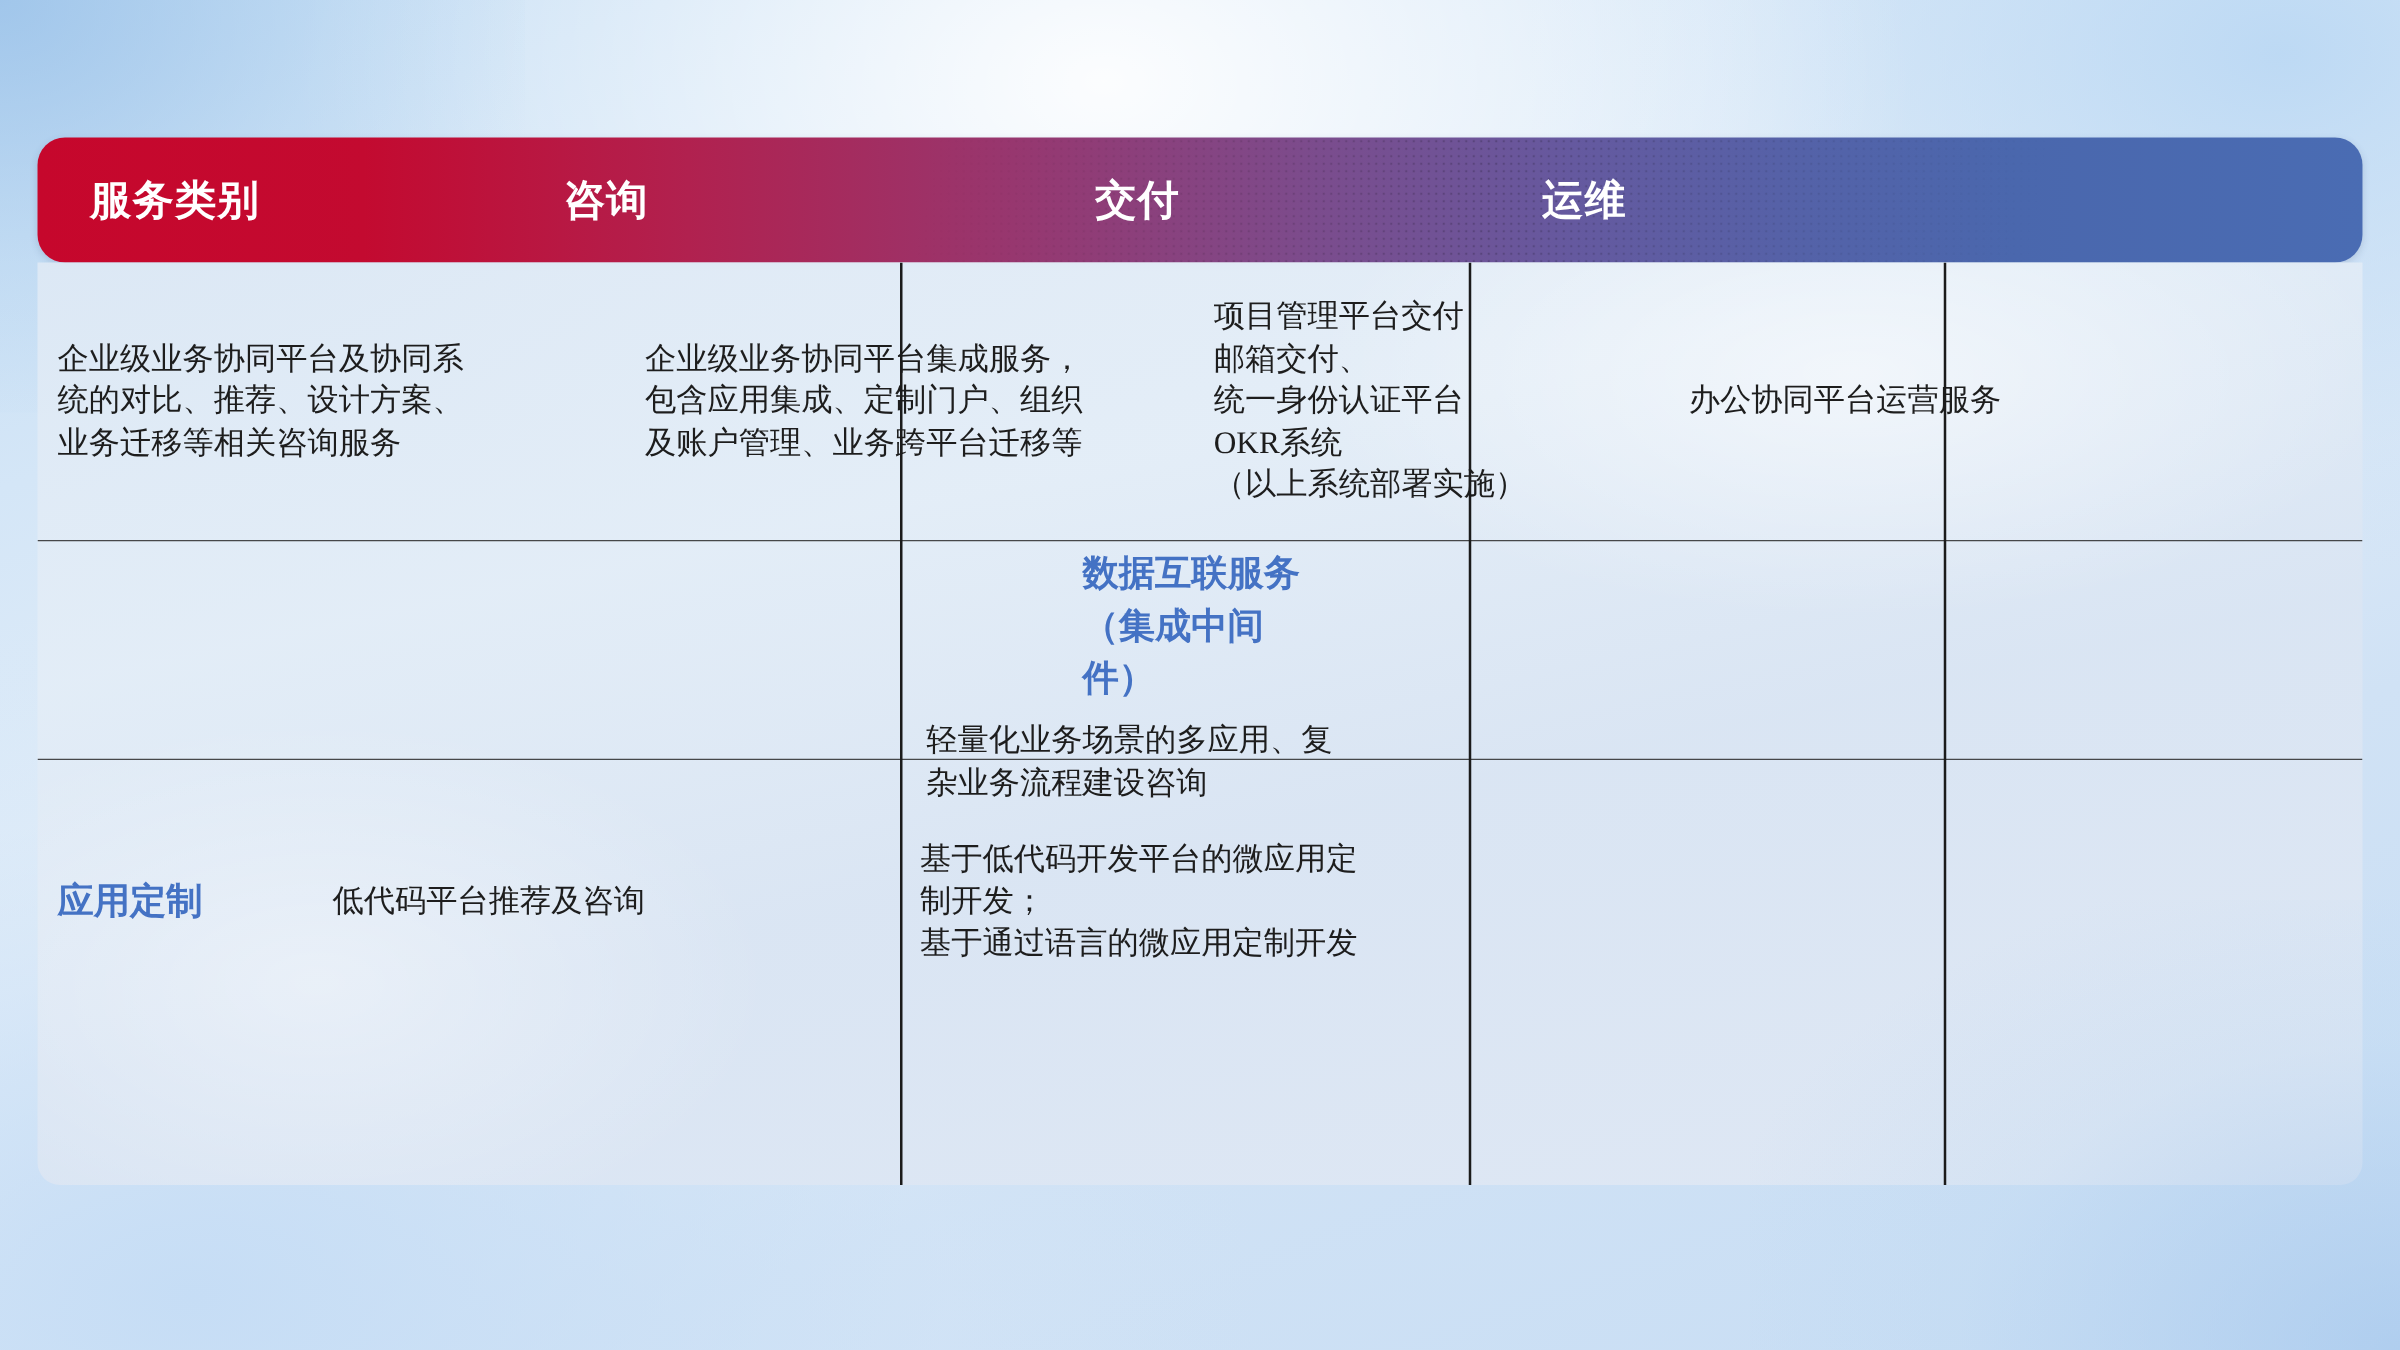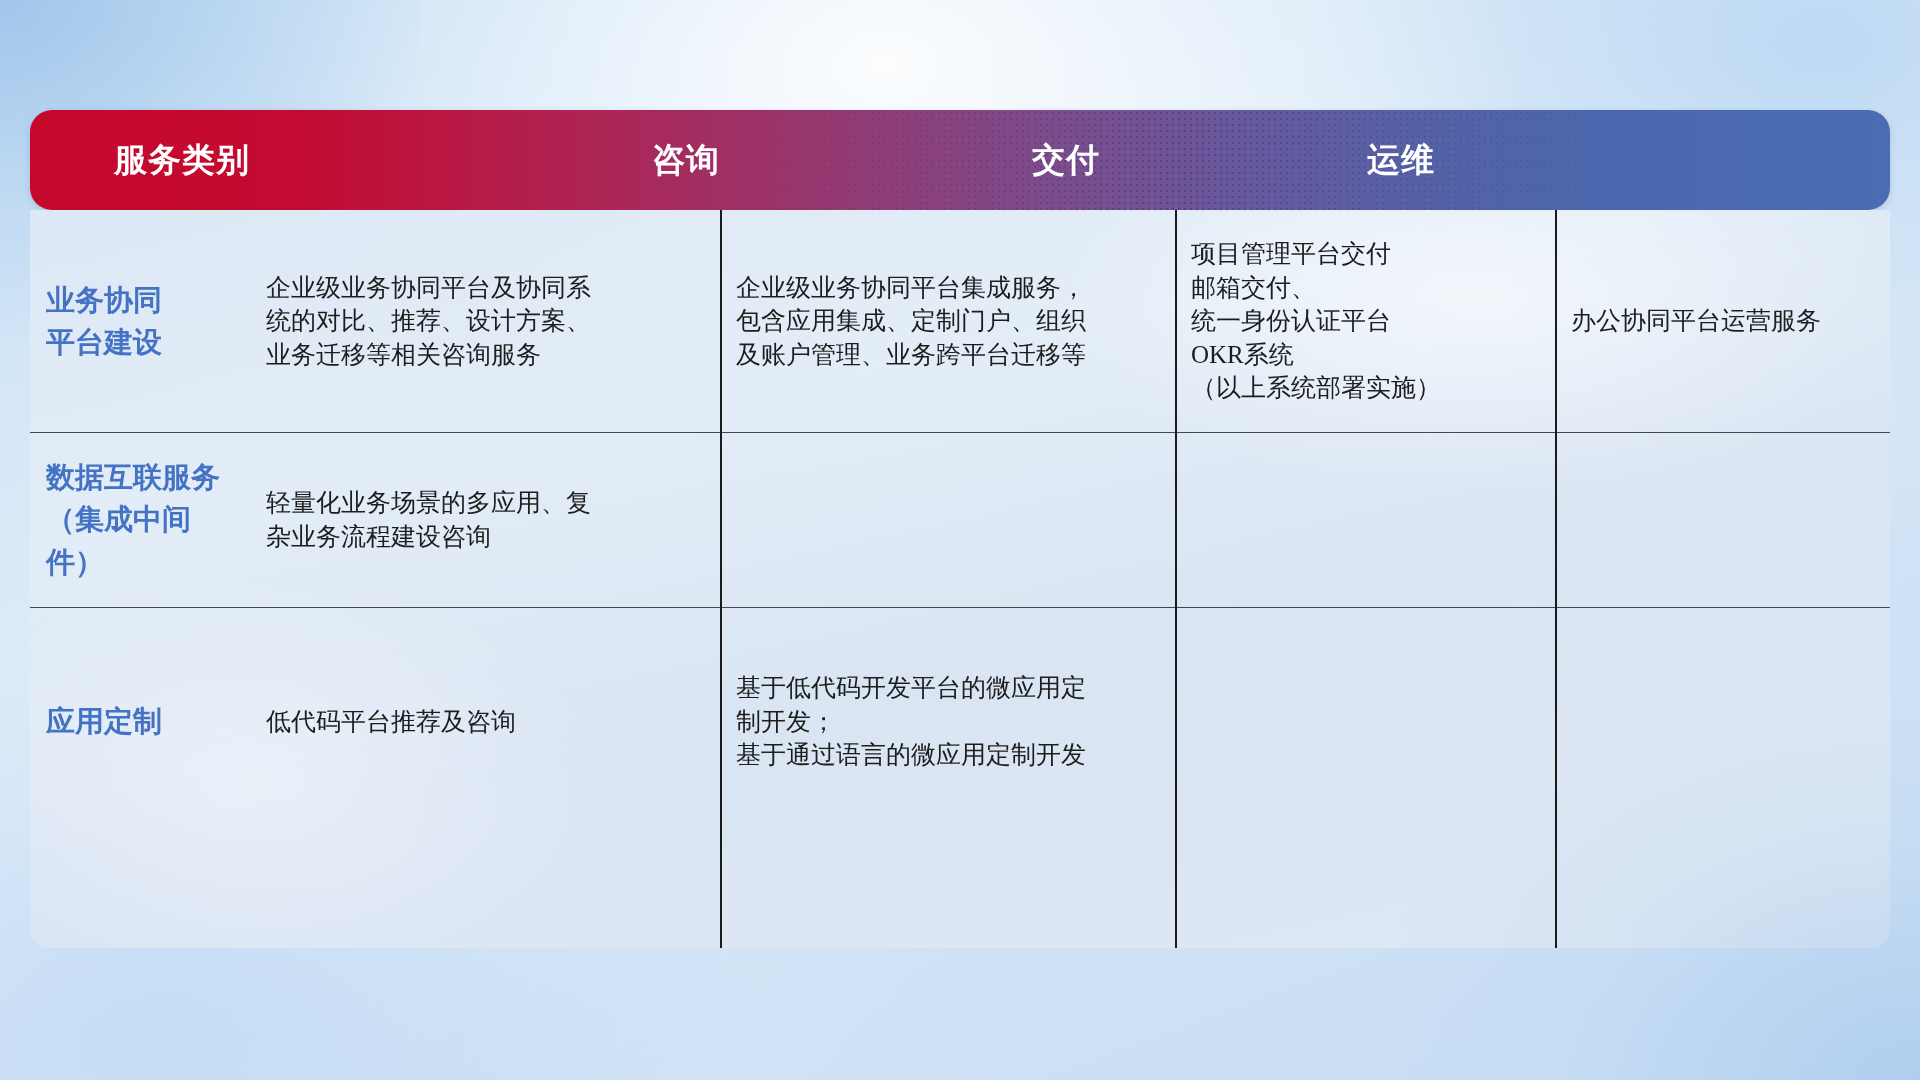--- a/index.html
+++ b/index.html
@@ -82,21 +82,21 @@
     position: relative;
     display: flex;
     height: 100%;
     align-items: center;
     z-index: 2;
   }
   .hcell {
     color: #ffffff;
     font-size: 33px;
     font-weight: bold;
-    text-align: right;
+    text-align: center;
     letter-spacing: 1px;
     white-space: nowrap;
   }
 
   .tbody {
     position: relative;
     margin-top: 0;
     height: 738px;
     border-bottom-left-radius: 18px;
     border-bottom-right-radius: 18px;
@@ -116,21 +116,21 @@
     pointer-events: none;
   }
 
   .row {
     position: relative;
     display: flex;
     align-items: center;
     z-index: 2;
   }
   .row.r1 { height: 222px; }
-  .row.r2 { height: 175px; }
+  .row.r2 { height: 175px; flex-direction: column; }
   .row.r3 { height: 229px; }
 
   .row-sep {
     position: absolute;
     left: 0;
     right: 0;
     height: 1px;
     background: #2a2a2a;
     opacity: 0.85;
     z-index: 3;
@@ -186,22 +186,20 @@
     </div>
 
     <div class="tbody">
       <div class="sheen"></div>
 
       <div class="vline" style="left:690px;"></div>
       <div class="vline" style="left:1145px;"></div>
       <div class="vline" style="left:1525px;"></div>
 
       <div class="row r1">
-        <div class="cell cat c0">业务协同
-平台建设</div>
         <div class="cell c1">企业级业务协同平台及协同系
 统的对比、推荐、设计方案、
 业务迁移等相关咨询服务</div>
         <div class="cell c2">企业级业务协同平台集成服务，
 包含应用集成、定制门户、组织
 及账户管理、业务跨平台迁移等</div>
         <div class="cell c3">项目管理平台交付
 邮箱交付、
 统一身份认证平台
 OKR系统

